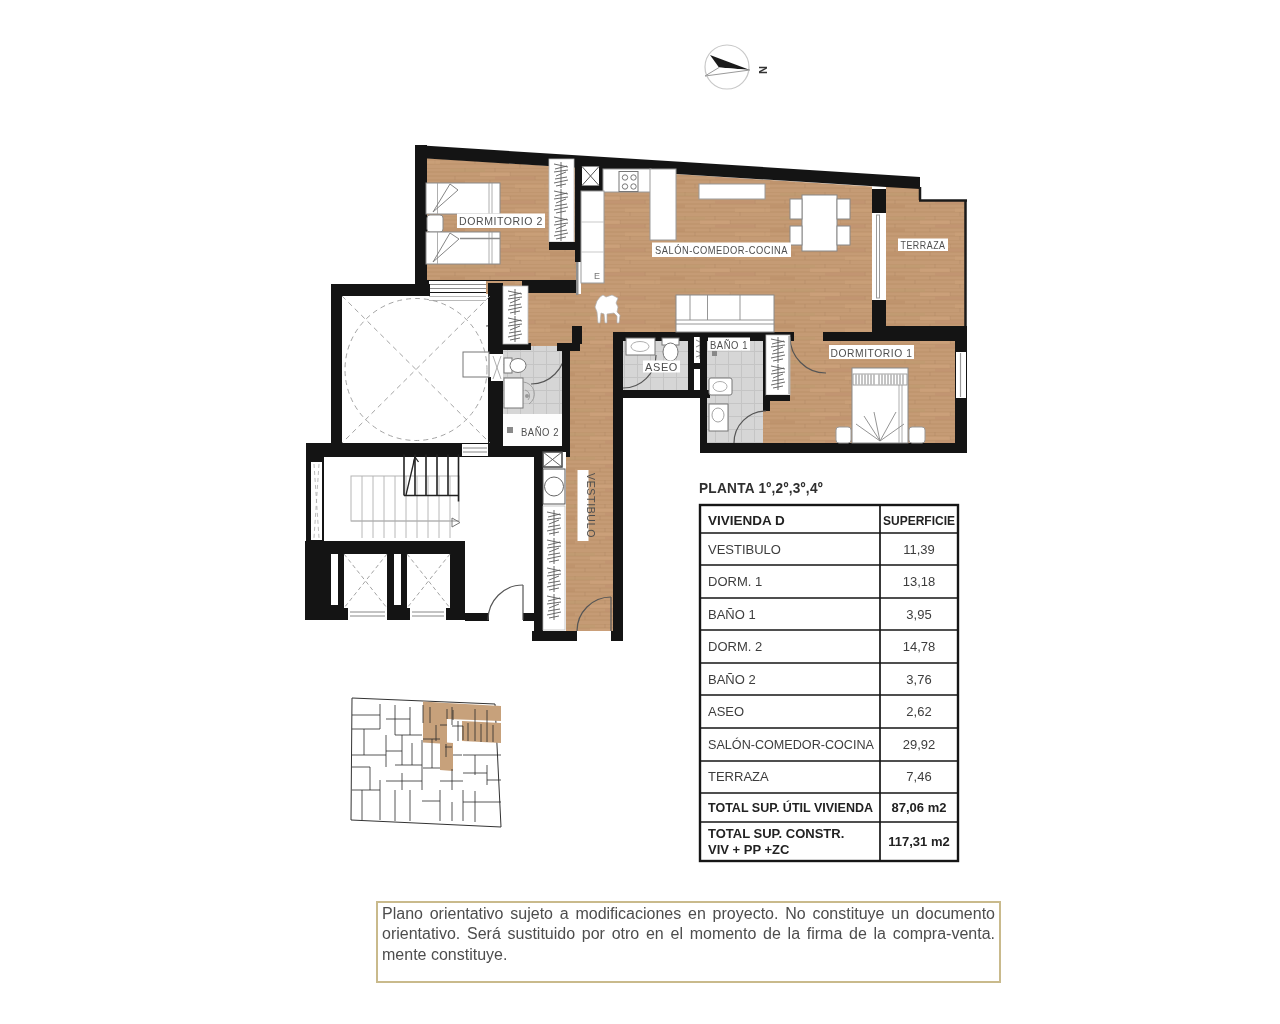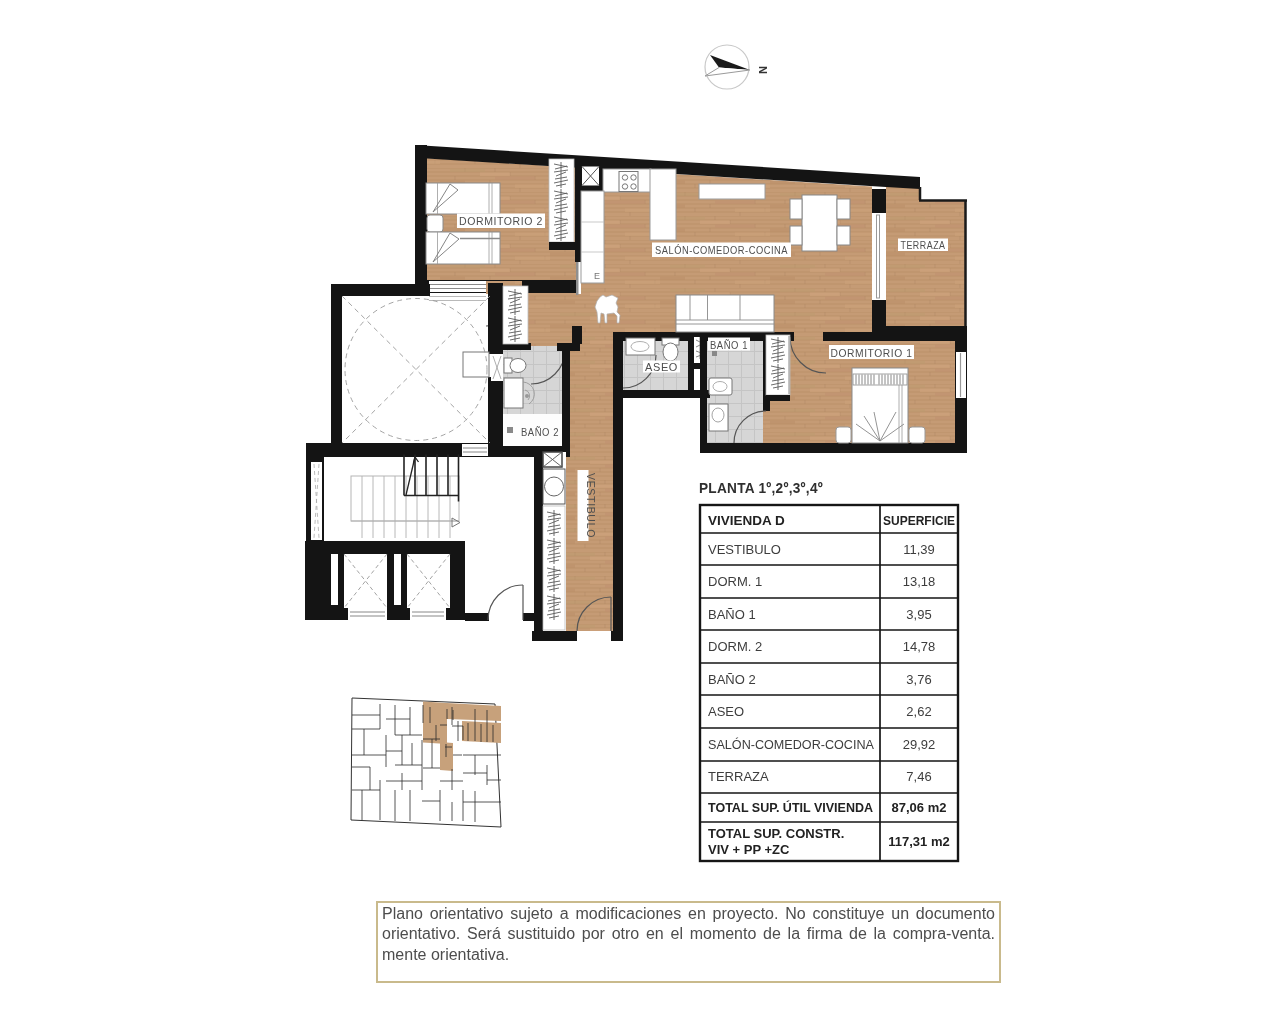--- a/index.html
+++ b/index.html
@@ -487,15 +487,15 @@
 <text x="708" y="838">TOTAL SUP. CONSTR.</text>
 <text x="708" y="854">VIV + PP +ZC</text>
 <text x="919" y="846" text-anchor="middle">117,31 m2</text>
 </g>
 </g>
 </svg>
 
 <div id="disc">
 <div>Plano orientativo sujeto a modificaciones en proyecto. No constituye un documento</div>
 <div>orientativo. Será sustituido por otro en el momento de la firma de la compra-venta.</div>
-<div class="last">mente orientativa.</div>
+<div class="last">mente constituye.</div>
 </div>
 
 
 </body></html>

